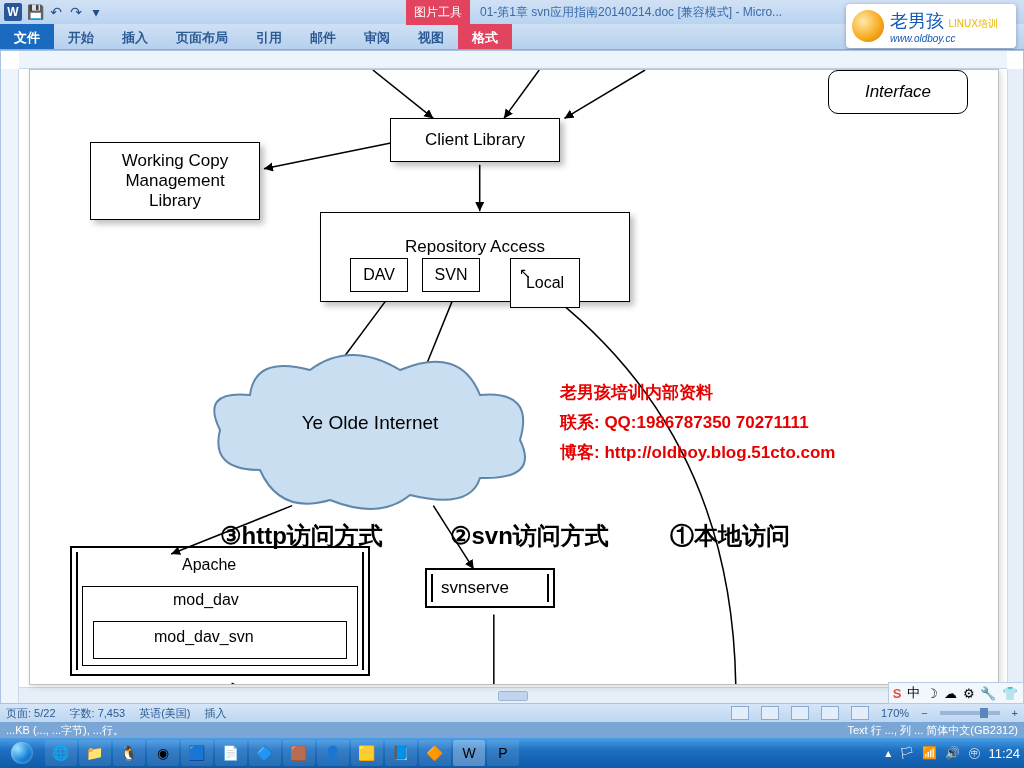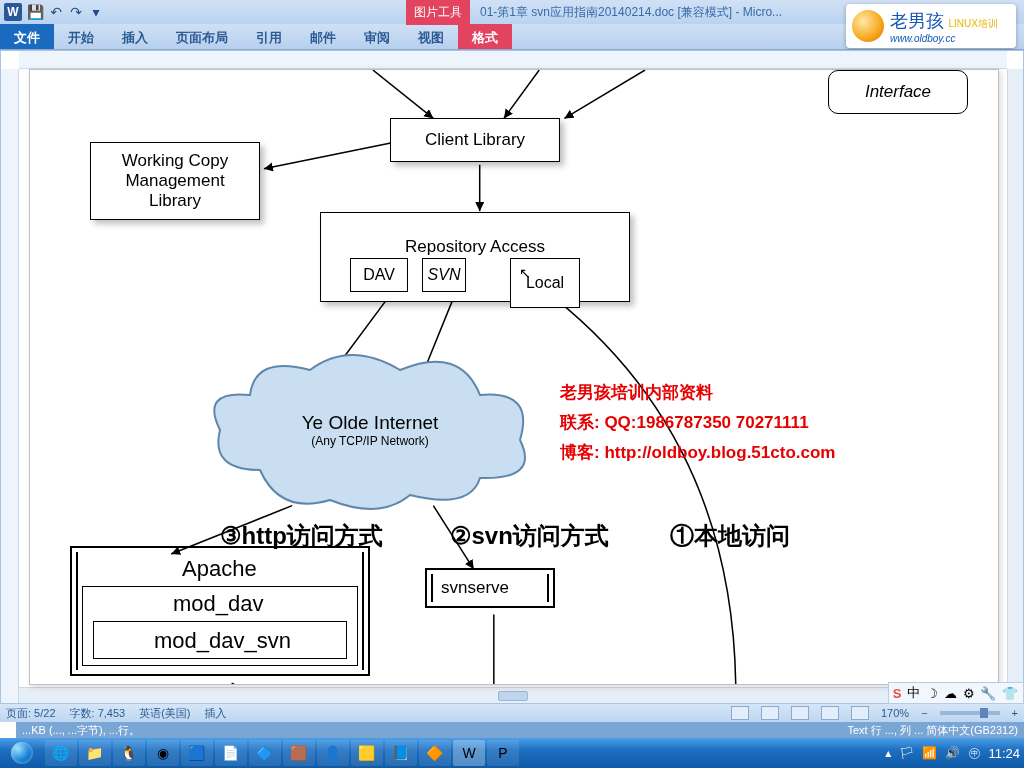--- a/index.html
+++ b/index.html
@@ -27,40 +27,40 @@
 .shadow { box-shadow: 4px 4px 6px rgba(0,0,0,.25);}
 
 .cloud { position: absolute; width: 340px; height: 170px; left: 170px; top: 280px;}
 
 .red-info { position: absolute; left: 530px; top: 308px; color: #e60000; font-size: 17px; line-height: 30px; font-weight: bold;}
 .annot { position: absolute; top: 450px; font-size: 24px; font-weight: bold;}
 
 .apache-box { position: absolute; left: 40px; top: 476px; width: 300px; height: 130px; border: 2px solid #000; }
 .apache-box .inner1 { position: absolute; left: 10px; top: 38px; right: 10px; bottom: 8px; border: 1.5px solid #000;}
 .apache-box .inner2 { position: absolute; left: 10px; top: 34px; right: 10px; bottom: 6px; border: 1.5px solid #000;}
-.apache-box .lab { position: absolute; font-size: 22px;}
+.apache-box .lab { position: absolute; font-size: 16px;}
 
 .svnserve { position: absolute; left: 395px; top: 498px; width: 130px; height: 40px; border: 2px solid #000;}
 .svnserve::before, .svnserve::after { content:""; position:absolute; top:4px; bottom:4px; width:2px; background:#000;}
 .svnserve::before{left:4px;} .svnserve::after{right:4px;}
 .svnserve span{position:absolute; left:14px; top:8px; font-size:17px;}
 
 .vscroll { position: absolute; right: 0; top: 18px; bottom: 0; width: 16px; background: #e6eef8; border-left:1px solid #c9d9ec;}
 .hscroll { position: absolute; left: 18px; right: 16px; bottom: 0; height: 16px; background: #e6eef8; border-top:1px solid #c9d9ec; display:flex; align-items:center; justify-content:center;}
 .hscroll .thumb{width:30px; height:10px; background:#c0d4ec; border:1px solid #9ab7d9; border-radius:2px;}
 
 .status { position: absolute; left:0; right:0; bottom: 46px; height: 18px; background: linear-gradient(#d6e6f8,#bdd6f0); font-size: 11px; color: #2c5a93; display:flex; align-items:center; padding: 0 6px;}
 .status .sitem { margin-right: 14px;}
 .status .right { margin-left: auto; display:flex; align-items:center; gap:12px;}
 .status .vbtn { width:18px; height:14px; border:1px solid #8aaad0; background:#e4eefa;}
 
 .ime-bar { position: absolute; right: 0; bottom: 64px; height: 22px; background: #f2f7fd; border: 1px solid #b7cbe4; display:flex; align-items:center; padding:0 4px; gap:6px; font-size:13px;}
 .ime-bar .s{color:#e74c3c; font-weight:bold;}
 
-.truncated-bar { position:absolute; left:16px; right:0; bottom:30px; height:16px; background:#7aa6d6; color:#fff; font-size:11px; display:flex; align-items:center; padding:0 6px;}
+.truncated-bar { position:absolute; left:0; right:0; bottom:30px; height:16px; background:#7aa6d6; color:#fff; font-size:11px; display:flex; align-items:center; padding:0 6px;}
 .truncated-bar .r{margin-left:auto;text-align:center;}
 
 .taskbar { position: absolute; left:0; right:0; bottom:0; height: 30px; background: linear-gradient(#4a9fe8, #1e6fc0 40%, #0d5aa8); display:flex; align-items:center;}
 .start { width: 44px; height: 30px; display:flex; align-items:center; justify-content:center;}
 .start .orb{width:22px;height:22px;border-radius:50%;background:radial-gradient(circle at 30% 30%, #9be4ff, #0a78d4 60%, #04427a);box-shadow:0 0 4px rgba(255,255,255,.6) inset;}
 .tb-icon { width:32px; height:26px; margin:0 1px; background: rgba(255,255,255,.1); border-radius:2px; display:flex; align-items:center; justify-content:center; font-size:14px;}
 .tray { margin-left:auto; display:flex; align-items:center; color:#fff; font-size:12px; padding-right:4px; gap:8px;}
 .tray .clock{font-size:13px;}
 
 .logo { position:absolute; right:8px; top:4px; width:170px; height:44px; background:#fff; border-radius:4px; display:flex; align-items:center; padding:2px 6px; box-shadow:0 1px 4px rgba(0,0,0,.3);}
@@ -138,33 +138,32 @@
       <div class="box" style="right:30px; top:0; width:140px; height:44px; border-radius:10px; font-style:italic;">Interface</div>
 
       <div class="box shadow" style="left:360px; top:48px; width:170px; height:44px;">Client Library</div>
 
       <div class="box shadow" style="left:60px; top:72px; width:170px; height:78px; white-space:pre-line;">Working Copy
 Management
 Library</div>
 
       <div class="box shadow" style="left:290px; top:142px; width:310px; height:90px; align-items:flex-start; padding-top:24px;">Repository Access</div>
       <div class="box small" style="left:320px; top:188px; width:58px; height:34px;">DAV</div>
-      <div class="box small" style="left:392px; top:188px; width:44px; height:34px;font-style:italic;">SVN</div>
+      <div class="box small" style="left:392px; top:188px; width:58px; height:34px;">SVN</div>
       <div class="box small" style="left:480px; top:188px; width:70px; height:50px;">
         <span>Local</span>
         <span style="position:absolute;left:8px;top:6px;font-size:14px;">↖</span>
       </div>
 
       <div class="cloud">
         <svg viewBox="0 0 340 170" width="340" height="170">
           <path d="M60,120 Q10,120 20,80 Q0,40 50,45 Q55,5 110,20 Q150,-10 200,20 Q260,-5 280,45 Q335,40 320,90 Q340,130 280,128 Q270,160 210,145 Q180,170 130,150 Q80,165 60,120 Z" fill="#c9def0" stroke="#5f87ab" stroke-width="2"></path>
         </svg>
         <div style="position:absolute;left:0;right:0;top:62px;text-align:center;">
           <div style="font-size:19px;">Ye Olde Internet</div>
-          <div style="font-size:12px;">(Any TCP/IP Network)</div>
         </div>
       </div>
 
       <div class="red-info">
         <div>老男孩培训内部资料</div>
         <div>联系: QQ:1986787350 70271111</div>
         <div>博客: http://oldboy.blog.51cto.com</div>
       </div>
 
       <div class="annot" style="left:190px;">③http访问方式</div>

